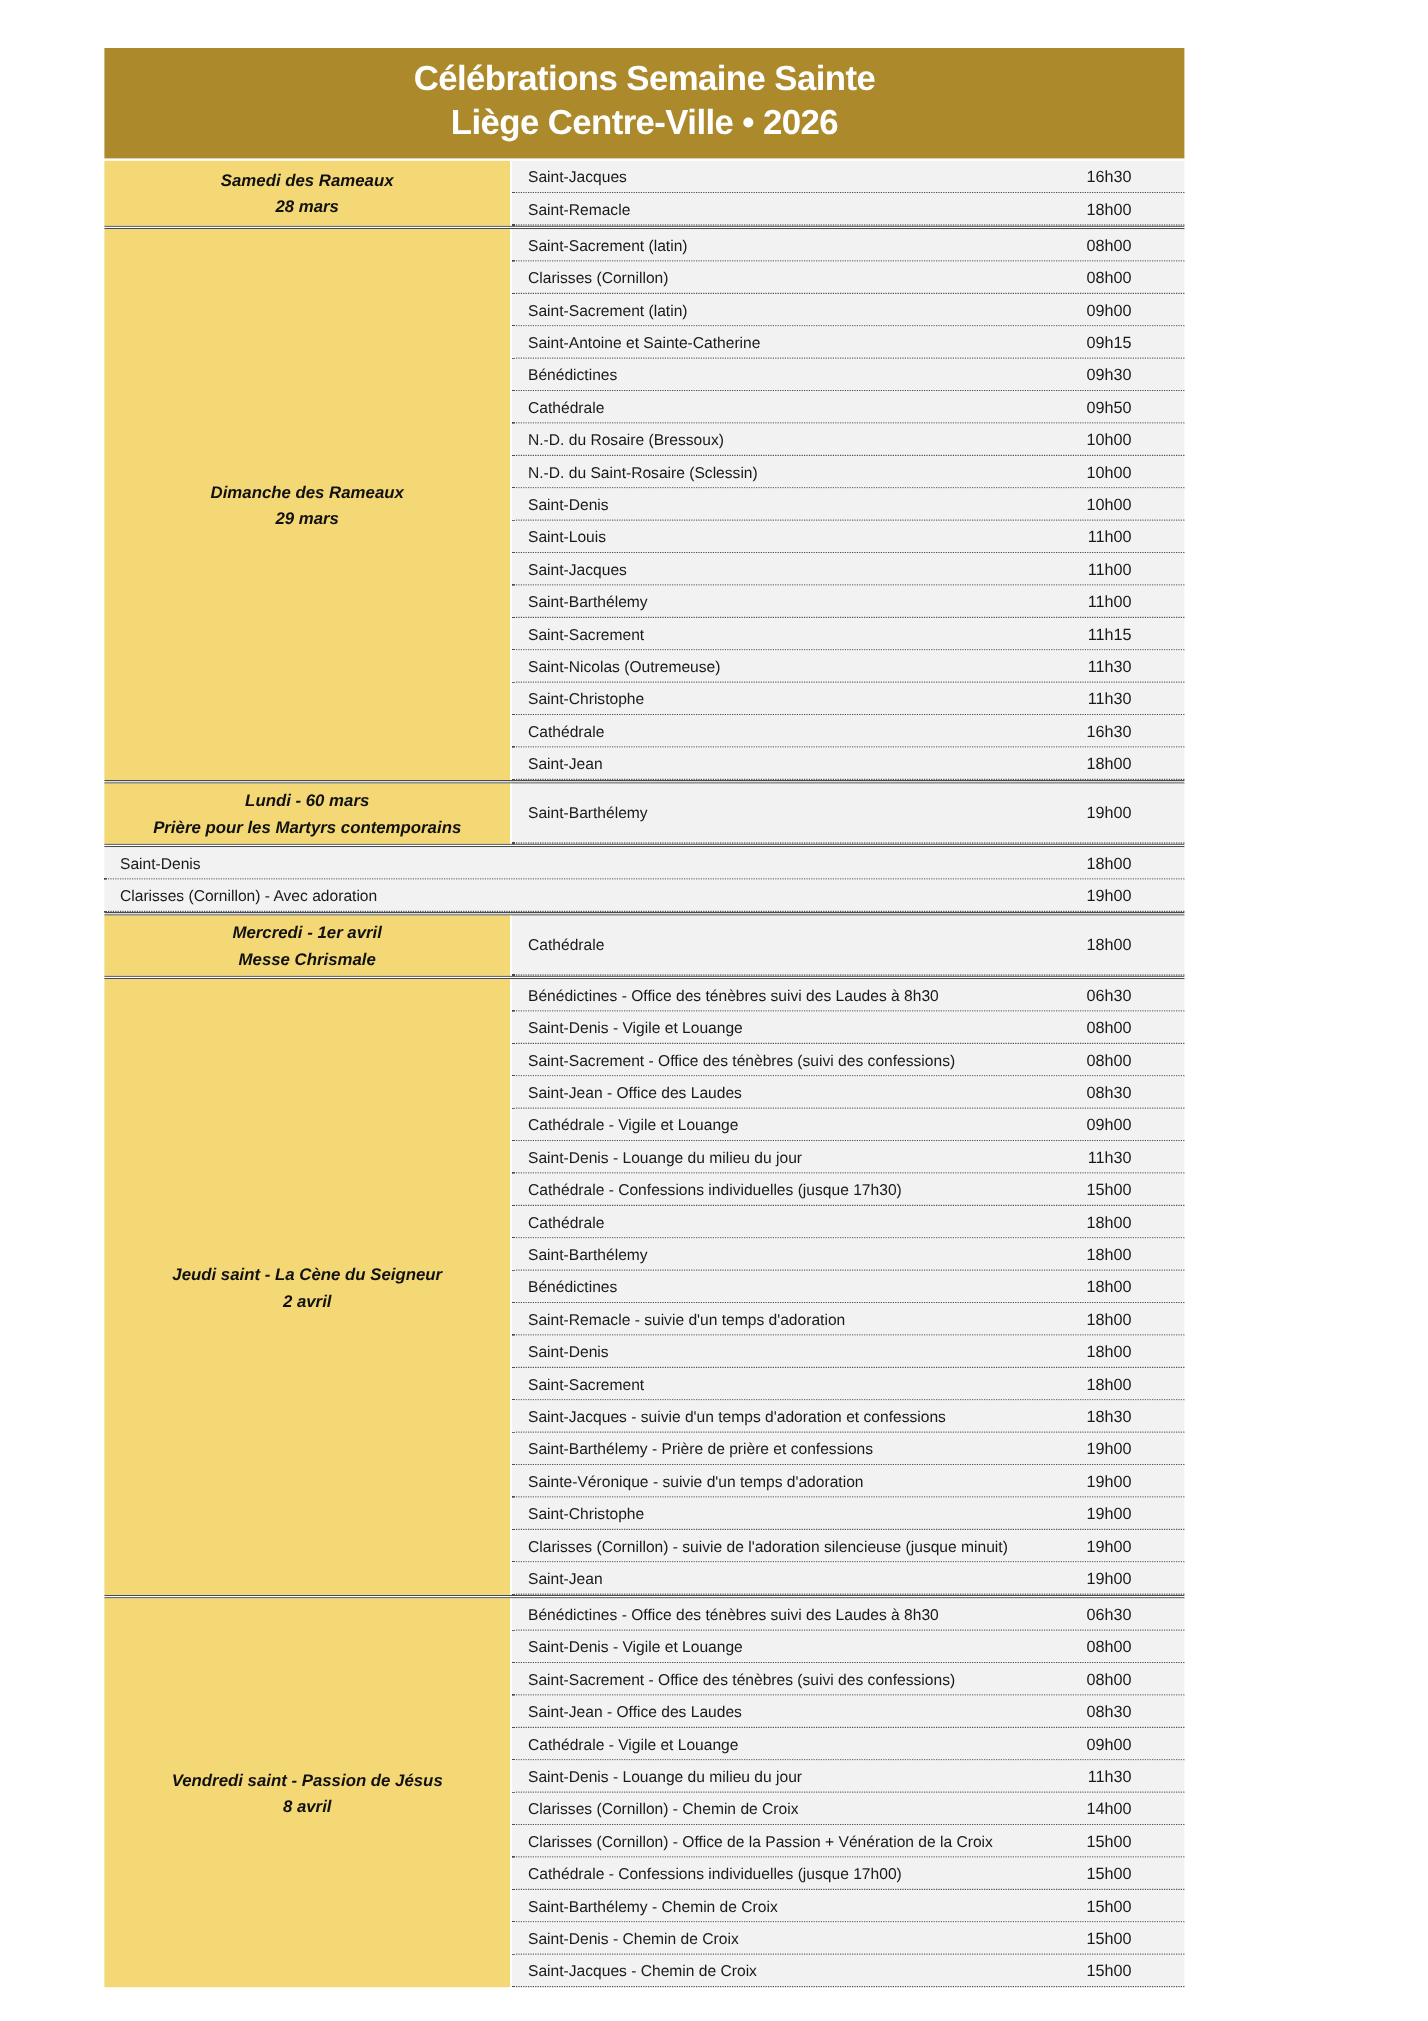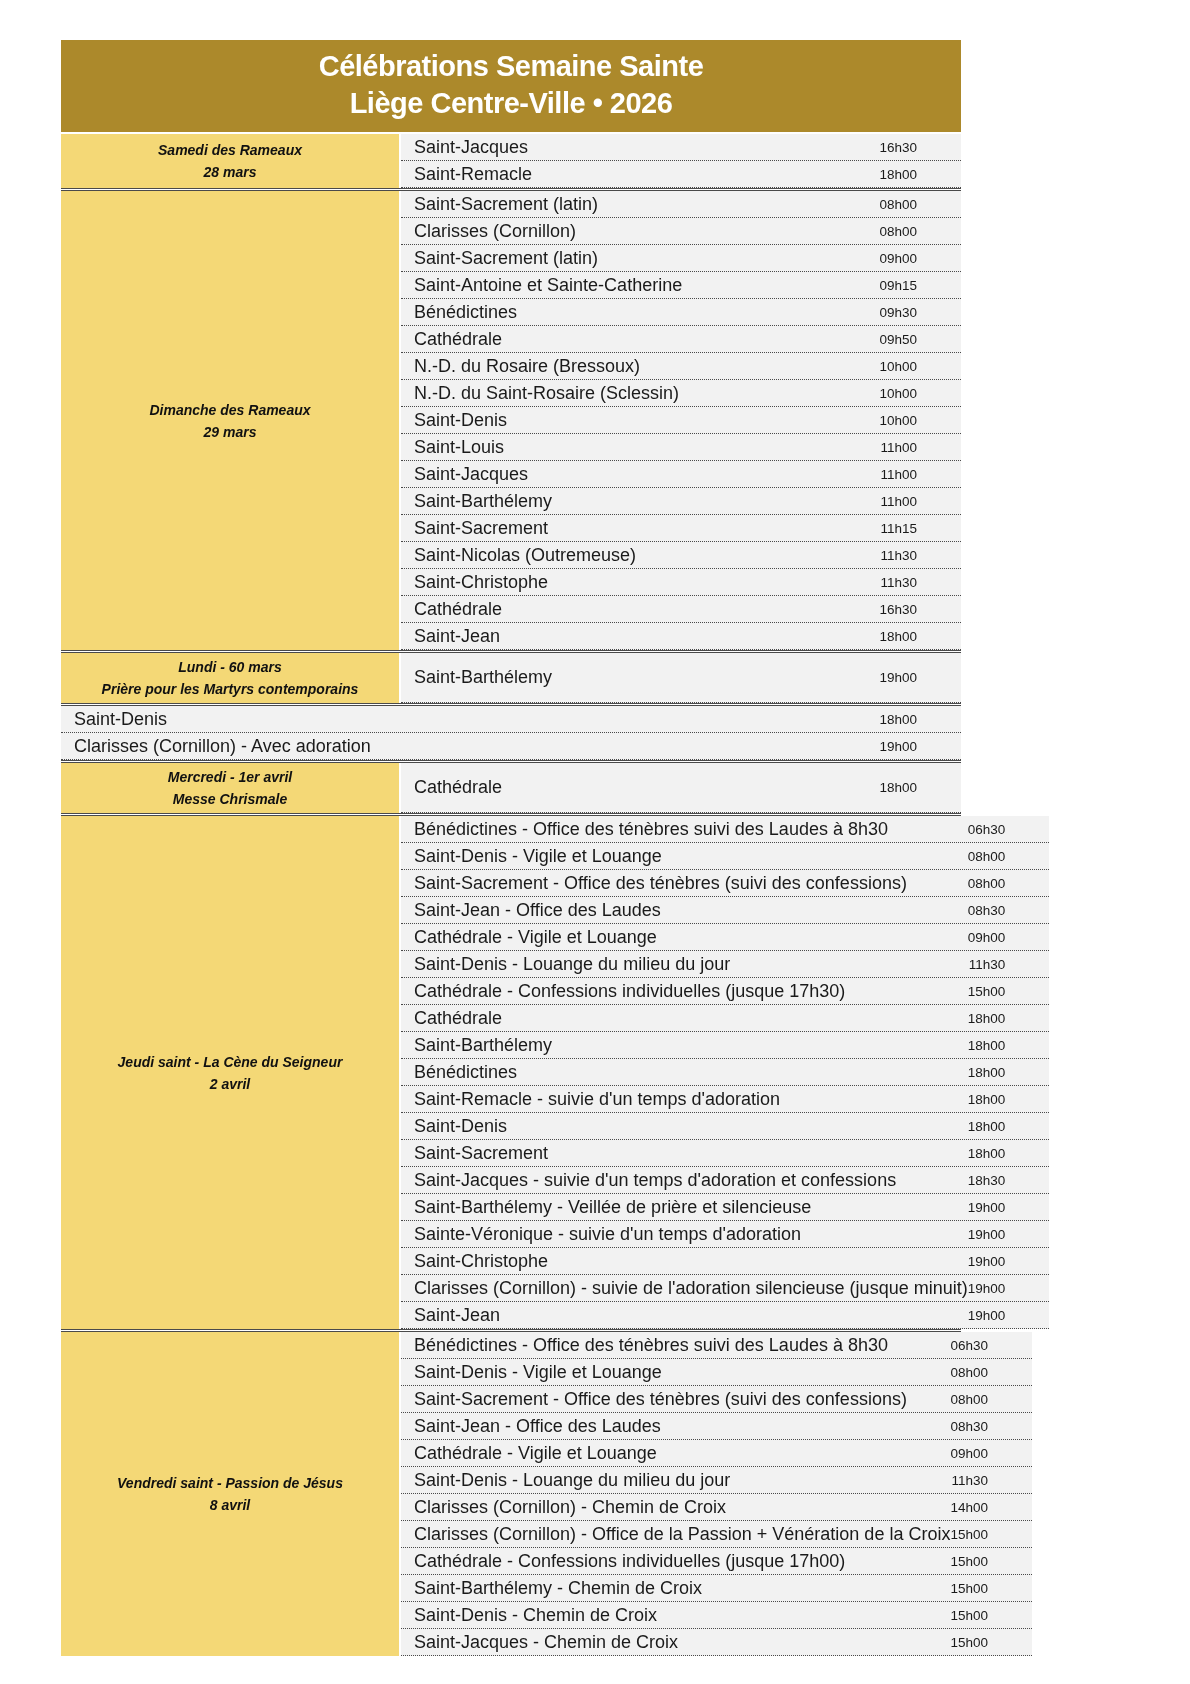--- a/index.html
+++ b/index.html
@@ -5,21 +5,21 @@
   * { margin: 0; padding: 0; box-sizing: border-box; }
   html, body { background: #ffffff; }
   body {
     width: 1190px; height: 1684px;
     font-family: "Liberation Sans", "DejaVu Sans", sans-serif;
     color: #1a1a1a;
     position: relative;
   }
   .table-wrap {
     width: 900px;
-    margin: 40px 0 0 61px;
+    margin: 40px 0 0 87px;
   }
   .hdr {
     background: #AC892B;
     color: #ffffff;
     text-align: center;
     padding: 8px 0 10px 0;
     margin-bottom: 2px;
   }
   .hdr .t1, .hdr .t2 {
     font-weight: bold;
@@ -63,21 +63,21 @@
     flex: 1 1 auto;
     min-height: 27px;
     background: #F2F2F2;
     border-bottom: 1px dotted #4a4a4a;
     display: flex;
     align-items: center;
     justify-content: space-between;
   }
   .rows .row:last-child { border-bottom: 1px dotted #4a4a4a; }
   .place {
-    font-size: 18px;
+    font-size: 13px;
     padding-left: 13px;
     white-space: nowrap;
   }
   .time {
     font-size: 13.5px;
     padding-right: 44px;
     white-space: nowrap;
     text-align: right;
   }
 </style>
@@ -312,21 +312,21 @@
     <span class="place">Saint-Sacrement</span>
     <span class="time">18h00</span>
   </div>
 
   <div class="row">
     <span class="place">Saint-Jacques - suivie d'un temps d'adoration et confessions</span>
     <span class="time">18h30</span>
   </div>
 
   <div class="row">
-    <span class="place">Saint-Barthélemy - Veillée de prière et silencieuse</span>
+    <span class="place">Saint-Barthélemy - Prière de prière et confessions</span>
     <span class="time">19h00</span>
   </div>
 
   <div class="row">
     <span class="place">Sainte-Véronique - suivie d'un temps d'adoration</span>
     <span class="time">19h00</span>
   </div>
 
   <div class="row">
     <span class="place">Saint-Christophe</span>

